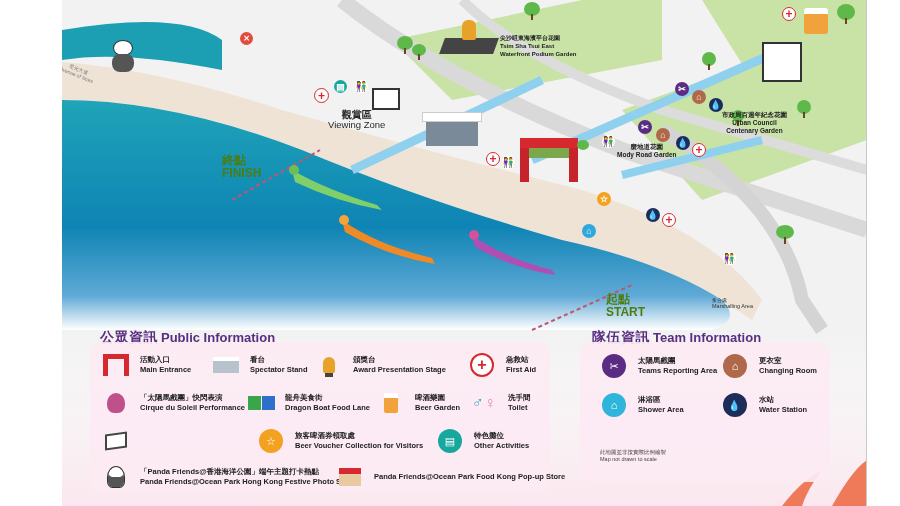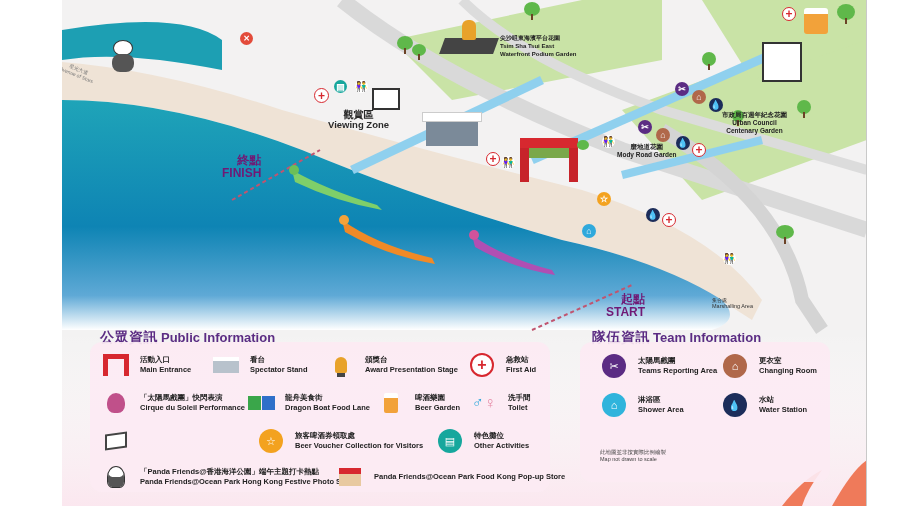--- a/index.html
+++ b/index.html
@@ -1,22 +1,22 @@
 <!DOCTYPE html>
 <html><head>
 <meta charset="utf-8">
 <style>
 *{box-sizing:border-box;margin:0;padding:0}
 html,body{width:900px;height:506px;overflow:hidden;background:#fff;font-family:"Liberation Sans",sans-serif}
 #stage{position:relative;width:900px;height:506px;background:#fff}
 #map{position:absolute;left:62px;top:0;width:805px;height:506px;overflow:hidden;background:#f3f2f2;border-right:1px solid #c9c9c9}
 .abs{position:absolute}
 .lbl-cn{font-weight:bold;font-size:10px;color:#2a2a2a;line-height:11px}
-.lbl-en{font-weight:bold;font-size:8.5px;color:#2a2a2a;line-height:10px}
-.water-lbl{color:#701a75;font-weight:bold;text-align:right;line-height:13px}
+.lbl-en{font-weight:normal;font-size:8.5px;color:#2a2a2a;line-height:10px}
+.water-lbl{color:#4d7c0f;font-weight:bold;text-align:left;line-height:13px}
 .water-lbl .cn{font-size:12px}
 .water-lbl .en{font-size:12px}
 .ico{position:absolute;border-radius:50%;display:flex;align-items:center;justify-content:center;color:#fff;font-size:9px;font-weight:bold}
 .ico.red{background:#fff;border:1.5px solid #d7282f;color:#d7282f;font-size:12px}
 .ico.teal{background:#16a79d}
 .ico.navy{background:#1c2d5a}
 .ico.purple{background:#5b2c83}
 .ico.brown{background:#b0684a}
 .ico.orange{background:#f3a21f}
 .ico.sky{background:#2fa9dc}
@@ -235,21 +235,21 @@
   </div>
   <div class="leg" style="left:150px;top:352px">
     <div class="licon">
           <div style="width:26px;height:16px;background:#b8c2cc;border-top:4px solid #fff"></div>
         </div>
     <div class="ltext">
           <div>看台</div>
           <div>Spectator Stand</div>
         </div>
   </div>
-  <div class="leg" style="left:265px;top:352px">
+  <div class="leg" style="left:253px;top:352px">
     <div class="licon">
           <div style="width:12px;height:16px;background:#e8a22a;border-radius:6px 6px 2px 2px;box-shadow:0 6px 0 -2px #444"></div>
         </div>
     <div class="ltext">
           <div>頒獎台</div>
           <div>Award Presentation Stage</div>
         </div>
   </div>
   <div class="leg" style="left:406px;top:352px">
     <div class="licon">

